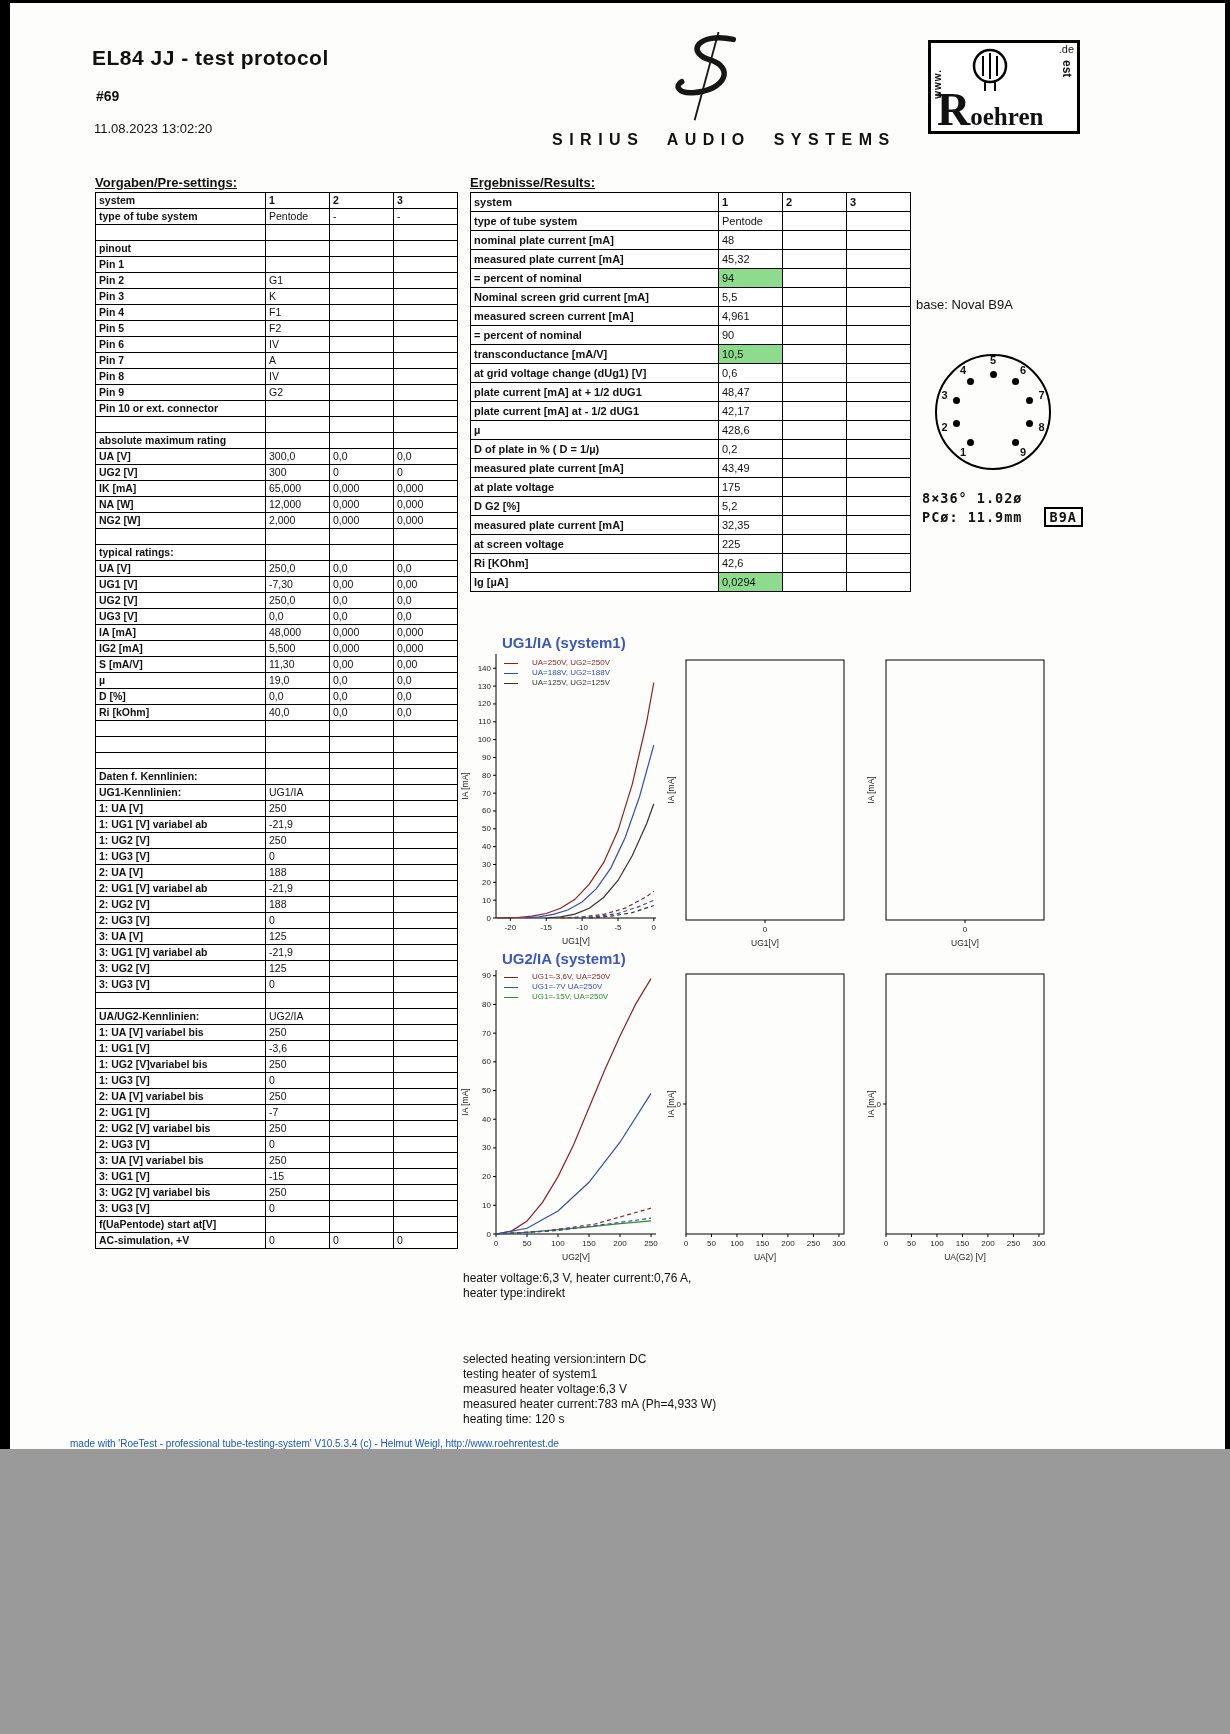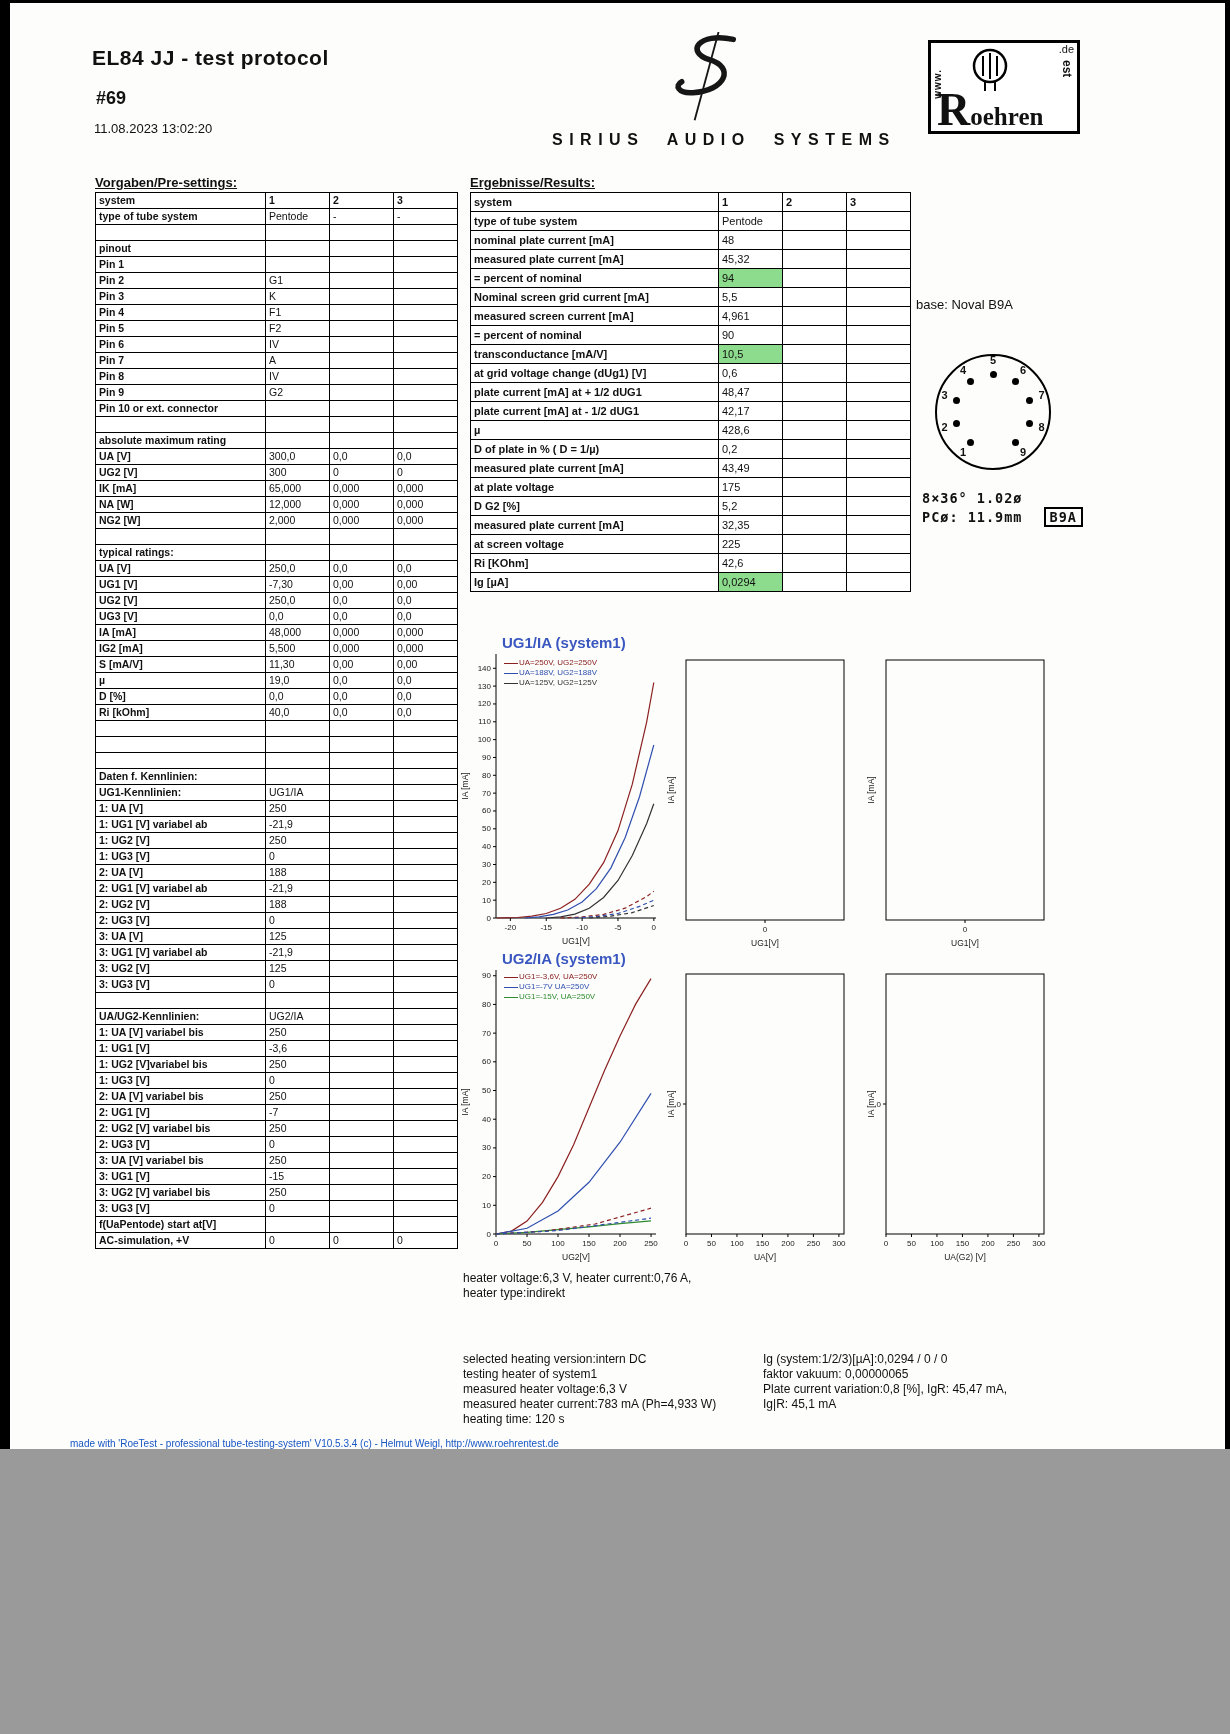--- a/index.html
+++ b/index.html
@@ -15,21 +15,21 @@
   }
   .page > *{position:absolute}
   
   .frame{background:#000}
   .frame-left{left:0;top:0;width:10px;height:1734px}
   .frame-bottom{left:0;top:1718px;width:1230px;height:16px}
   .frame-right{left:1225px;top:0;width:5px;height:1734px}
   .frame-top{left:0;top:0;width:1230px;height:3px}
 
   .title{left:92px;top:46px;font-size:21px;font-weight:bold;letter-spacing:.5px;white-space:nowrap}
-  .doc-num{left:96px;top:88px;font-size:18px;font-weight:bold}
+  .doc-num{left:96px;top:88px;font-size:14px;font-weight:bold}
   .datetime{left:94px;top:121px;font-size:13px}
 
   .sirius-s{left:655px;top:32px;width:105px;height:92px}
   .brand{left:552px;top:131px;font-size:16px;font-weight:bold;letter-spacing:6.5px;word-spacing:12px;white-space:nowrap}
 
   .roetest{left:928px;top:40px;width:152px;height:94px;border:3px solid #000;background:#fff}
   .roetest *{position:absolute}
   .rt-www{left:1px;top:26px;writing-mode:vertical-rl;transform:rotate(180deg);font-size:10px;font-weight:bold;letter-spacing:1px}
   .rt-tube{left:36px;top:3px;width:46px;height:46px}
   .rt-de{right:3px;top:0;font-size:11px;font-weight:normal}
@@ -63,21 +63,21 @@
 
   .chart{position:absolute}
   .c0{left:460px;top:634px;width:202px;height:314px}
   .c1{left:666px;top:650px;width:182px;height:300px}
   .c2{left:866px;top:650px;width:182px;height:300px}
   .c3{left:460px;top:950px;width:202px;height:314px}
   .c4{left:666px;top:964px;width:182px;height:300px}
   .c5{left:866px;top:964px;width:182px;height:300px}
   .chart-title{color:var(--blue-title);font-size:15px;font-weight:bold;margin-left:42px;height:16px;white-space:nowrap}
   .legend{position:absolute;font-size:8px;line-height:10px;background:rgba(255,255,255,.0);white-space:nowrap}
-  .legend-item{display:flex;align-items:center;gap:1px}
+  .legend-item{display:flex;align-items:center;gap:14px}
   .swatch{display:inline-block;width:14px;height:0;border-top:1.6px solid #000}
   svg text{font-family:"Liberation Sans",sans-serif;fill:#222}
   svg text.tick{font-size:8px}
   svg text.axis-label{font-size:8.5px}
 
   .note{font-size:12px;line-height:15px;white-space:nowrap}
   .n1{left:463px;top:1271px}
   .n2{left:763px;top:1271px}
   .n3{left:463px;top:1352px}
   .n4{left:763px;top:1352px}
@@ -878,21 +878,15 @@
       <div>heater voltage:6,3 V, heater current:0,76 A,</div>
       <div>heater type:indirekt</div>
     </div>
   <div class="note n3">
       <div>selected heating version:intern DC</div>
       <div>testing heater of system1</div>
       <div>measured heater voltage:6,3 V</div>
       <div>measured heater current:783 mA (Ph=4,933 W)</div>
       <div>heating time: 120 s</div>
     </div>
-  <div class="note n4">
-      <div>Ig (system:1/2/3)[µA]:0,0294 / 0 / 0</div>
-      <div>faktor vakuum: 0,00000065</div>
-      <div>Plate current variation:0,8 [%], IgR: 45,47 mA,</div>
-      <div>Ig|R: 45,1 mA</div>
-    </div>
 
   <div class="footer">made with 'RoeTest - professional tube-testing-system' V10.5.3.4 (c) - Helmut Weigl, http://www.roehrentest.de</div>
 </div>
 
 </body></html>

